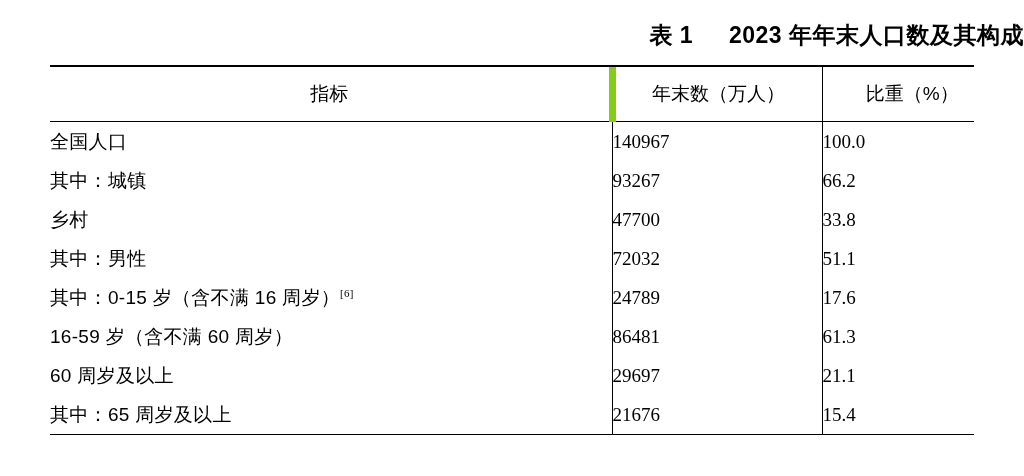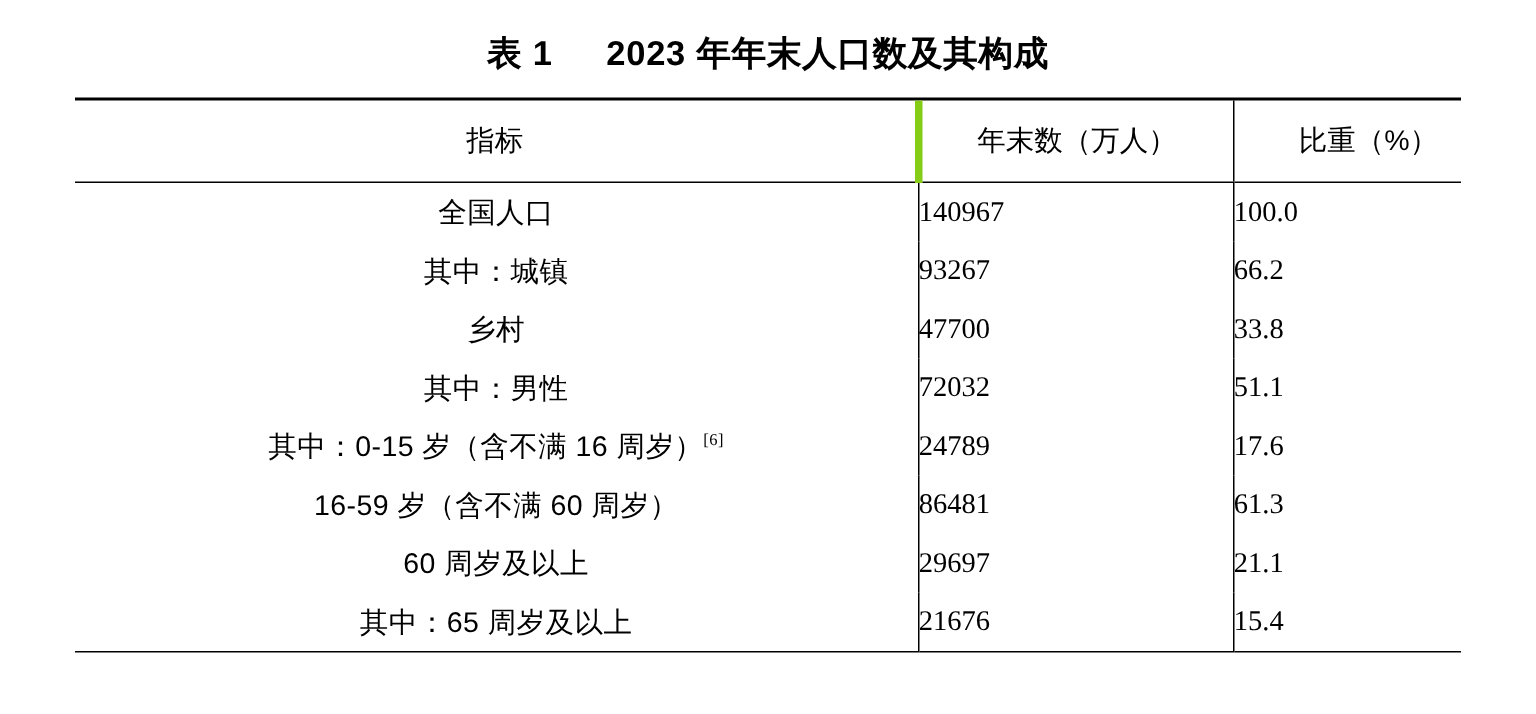--- a/index.html
+++ b/index.html
@@ -15,21 +15,21 @@
     overflow: hidden;
   }
   .page {
     position: relative;
     width: 1024px;
     height: 476px;
     box-sizing: border-box;
     padding: 0;
   }
   .table-title {
-    text-align: center;
+    text-align: right;
     font-size: 23px;
     font-weight: bold;
     letter-spacing: 0.5px;
     padding-top: 20px;
     padding-bottom: 14px;
     font-family: "Liberation Sans", "DejaVu Sans", sans-serif;
   }
   .title-num {
     font-family: "Liberation Sans", "DejaVu Sans", sans-serif;
   }
@@ -55,33 +55,33 @@
     font-weight: normal;
     font-size: 19.5px;
     font-family: "Liberation Sans", "DejaVu Sans", sans-serif;
   }
   .head-row th.c-indicator {
     width: 562px;
     margin-top: 36px;
   }
   .head-row th.c-value {
     width: 210px;
-    border-left: 5px solid #84cc16;
+    border-left: 7px solid #84cc16;
   }
   .head-row th.c-share {
     width: 152px;
     border-left: 1px solid #000;
     padding-left: 28px;
   }
   tbody td {
     height: 39px;
     vertical-align: middle;
   }
   td.c-indicator {
-    text-align: center;
+    text-align: left;
     padding-left: 14px;
     font-family: "Liberation Sans", "DejaVu Sans", sans-serif;
     font-size: 19px;
     letter-spacing: 0.3px;
   }
   td.c-value, td.c-share {
     text-align: left;
     font-family: "Liberation Serif", "DejaVu Serif", serif;
     font-size: 19px;
     border-left: 1px solid #000;

